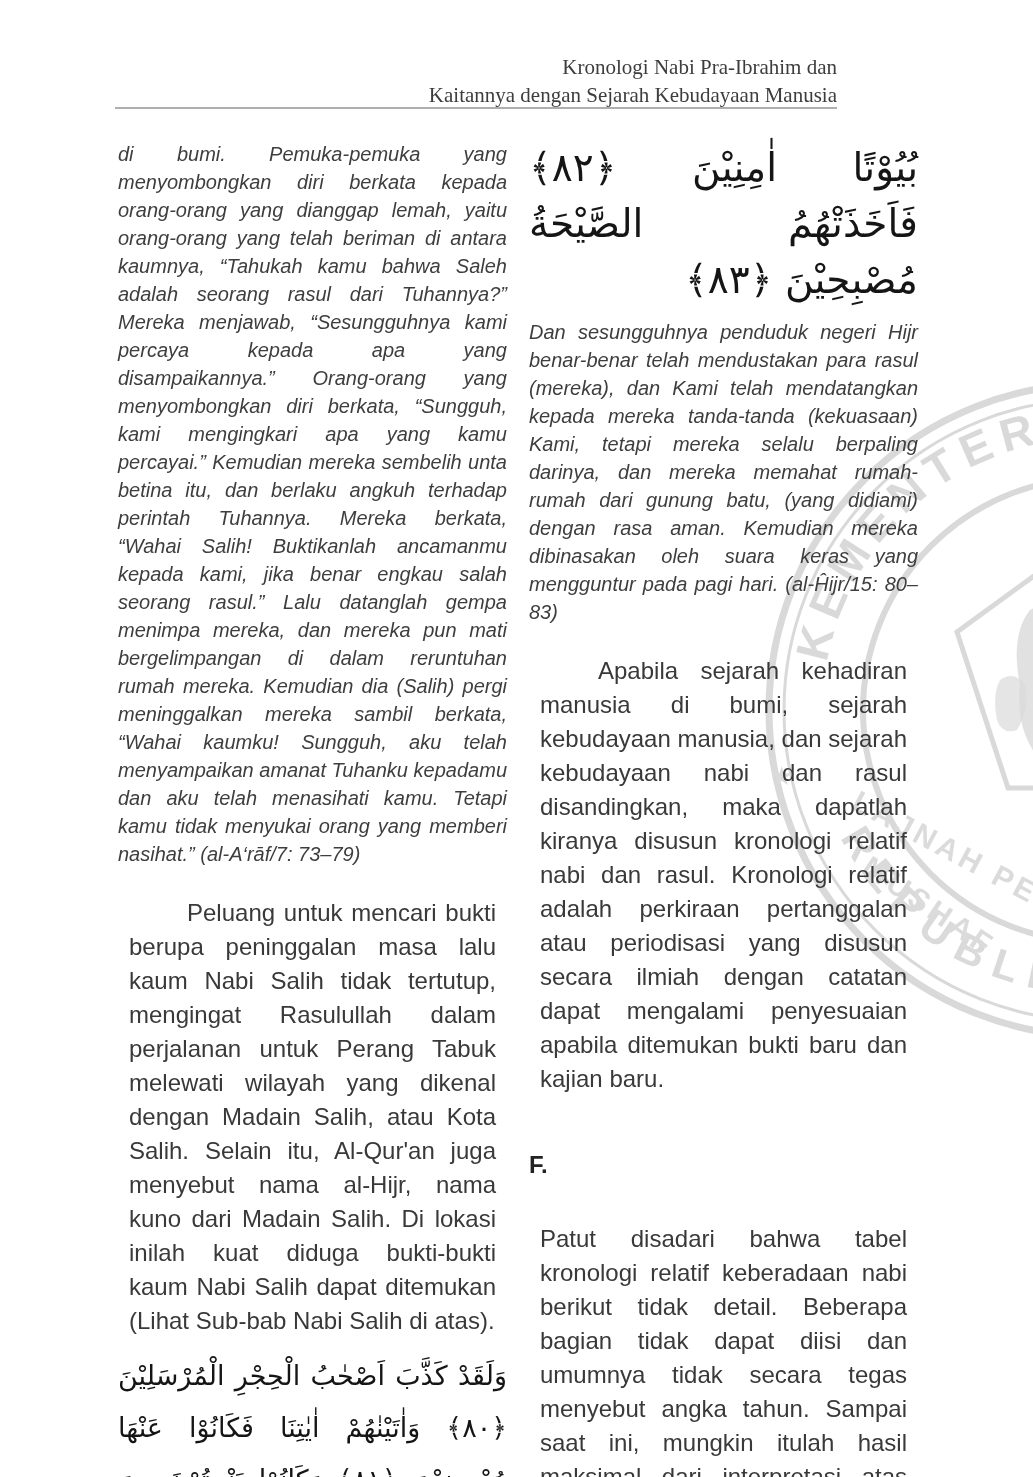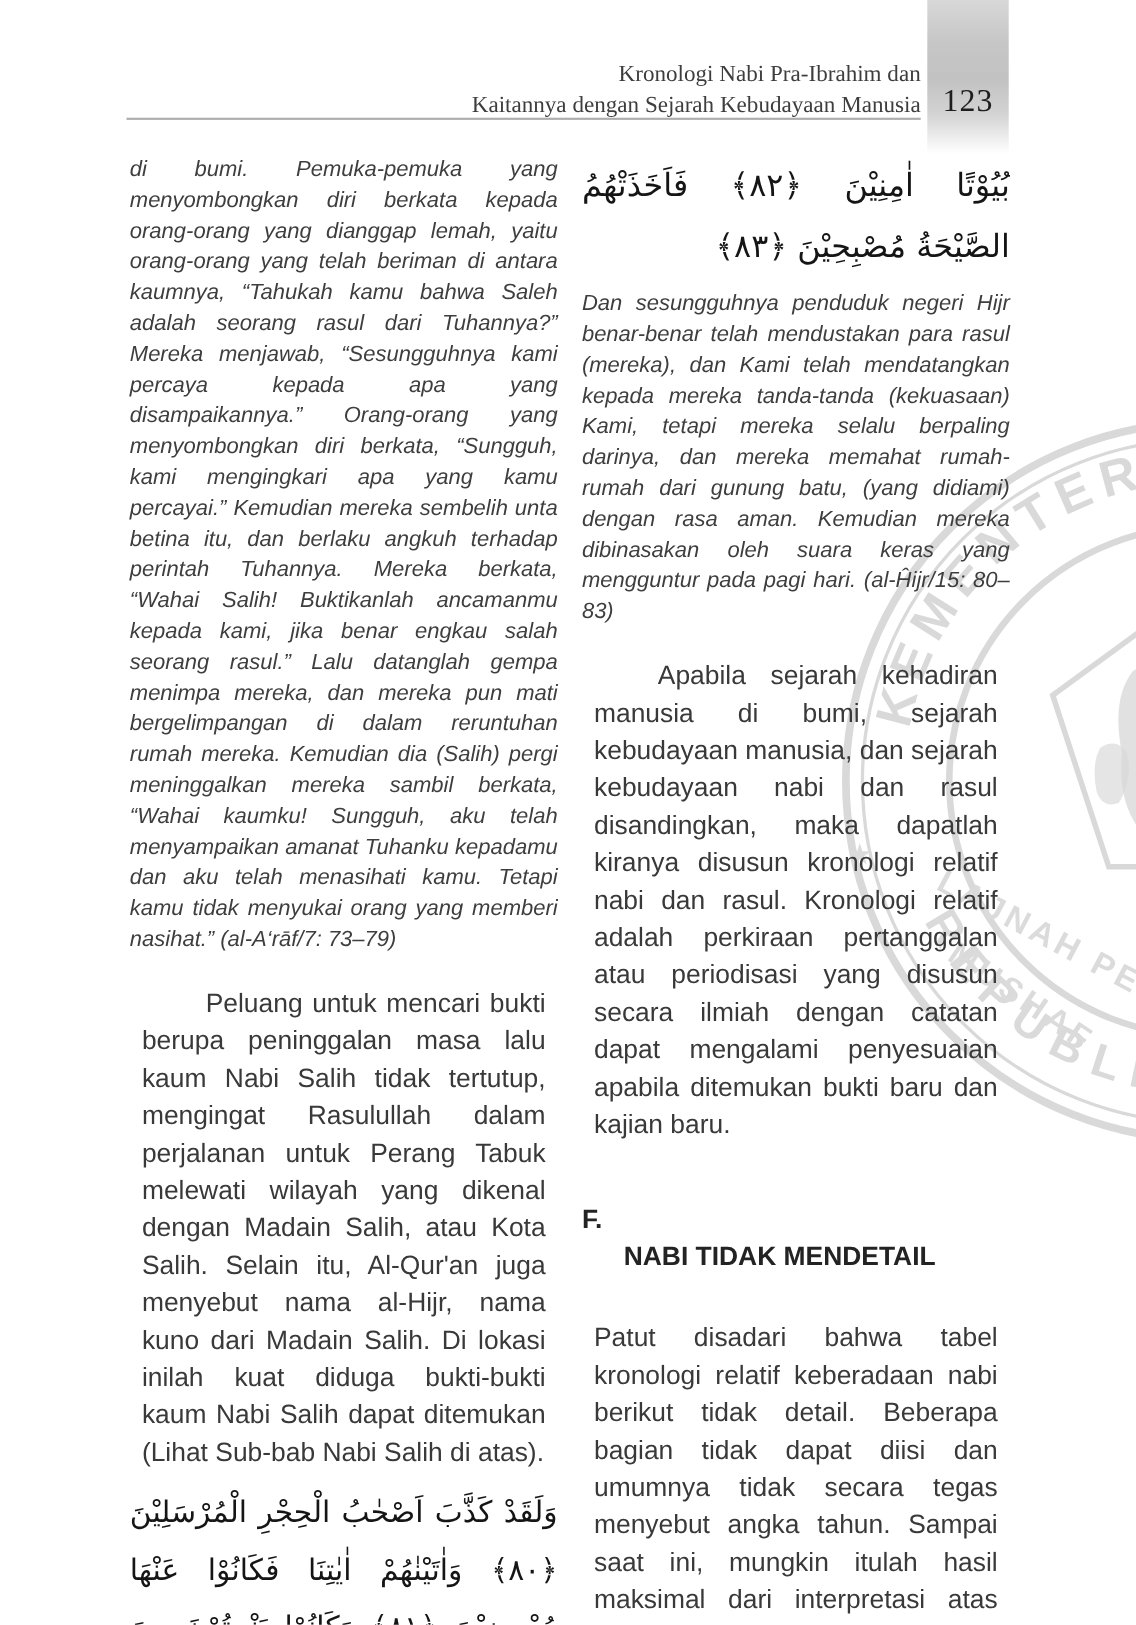--- a/index.html
+++ b/index.html
@@ -37,21 +37,21 @@
   .para{
     margin:11px;font-size:24px;line-height:34px;text-align:justify;color:#393939;
   }
   .indent{text-indent:58px;}
   .mt-para{margin-top:28px;}
   .arabic{
     margin:0;direction:rtl;font-family:"DejaVu Sans",sans-serif;color:#151515;
     text-align:justify;
   }
   .arabic-left{font-size:27px;line-height:52px;margin-top:12px;}
-  .arabic-right{font-size:29px;line-height:56px;margin-top:0;}
+  .arabic-right{font-size:39px;line-height:56px;margin-top:0;}
   .translation{margin-top:10px;}
   .heading{
     margin:52px 0 0 0;display:flex;font-size:24px;line-height:34px;font-weight:bold;color:#232323;
   }
   .heading .hnum{width:38px;flex:0 0 38px;}
   .heading .htxt{flex:1;}
   .para-last{margin-top:40px;}
 </style>
 </head>
 <body>
@@ -80,40 +80,36 @@
       <path d="M330,230 q40,-25 70,-10 q10,40 -5,85 q20,40 5,80 q-35,15 -60,-5 q-25,-30 -20,-75 q-10,-50 10,-75 Z" opacity=".8"></path>
       <path d="M300,300 q15,-10 25,5 q5,25 -8,45 q-15,5 -20,-10 q-5,-25 3,-40 Z" opacity=".7"></path>
     </g>
   </svg>
 
   <div class="header-title">
     <div>Kronologi Nabi Pra-Ibrahim dan</div>
     <div>Kaitannya dengan Sejarah Kebudayaan Manusia</div>
   </div>
   <div class="header-rule"></div>
-  <div class="page-number-box">
-    <span>123</span>
-  </div>
 
   <main class="columns">
 
     <div class="col">
       <p class="quote">di bumi. Pemuka-pemuka yang menyombongkan diri berkata kepada orang-orang yang dianggap lemah, yaitu orang-orang yang telah beriman di antara kaumnya, “Tahukah kamu bahwa Saleh adalah seorang rasul dari Tuhannya?” Mereka menjawab, “Sesungguhnya kami percaya kepada apa yang disampaikannya.” Orang-orang yang menyombongkan diri berkata, “Sungguh, kami mengingkari apa yang kamu percayai.” Kemudian mereka sembelih unta betina itu, dan berlaku angkuh terhadap perintah Tuhannya. Mereka berkata, “Wahai Salih! Buktikanlah ancamanmu kepada kami, jika benar engkau salah seorang rasul.” Lalu datanglah gempa menimpa mereka, dan mereka pun mati bergelimpangan di dalam reruntuhan rumah mereka. Kemudian dia (Salih) pergi meninggalkan mereka sambil berkata, “Wahai kaumku! Sungguh, aku telah menyampaikan amanat Tuhanku kepadamu dan aku telah menasihati kamu. Tetapi kamu tidak menyukai orang yang memberi nasihat.” (al-A‘rāf/7: 73–79)</p>
       <p class="para indent mt-para">Peluang untuk mencari bukti berupa peninggalan masa lalu kaum Nabi Salih tidak tertutup, mengingat Rasulullah dalam perjalanan untuk Perang Tabuk melewati wilayah yang dikenal dengan Madain Salih, atau Kota Salih. Selain itu, Al-Qur'an juga menyebut nama al-Hijr, nama kuno dari Madain Salih. Di lokasi inilah kuat diduga bukti-bukti kaum Nabi Salih dapat ditemukan (Lihat Sub-bab Nabi Salih di atas).</p>
       <p class="arabic arabic-left" dir="rtl" lang="ar">وَلَقَدْ كَذَّبَ اَصْحٰبُ الْحِجْرِ الْمُرْسَلِيْنَ ﴿٨٠﴾ وَاٰتَيْنٰهُمْ اٰيٰتِنَا فَكَانُوْا عَنْهَا مُعْرِضِيْنَ ﴿٨١﴾ وَكَانُوْا يَنْحِتُوْنَ مِنَ الْجِبَالِ</p>
     </div>
 
     <div class="col">
       <p class="arabic arabic-right" dir="rtl" lang="ar">بُيُوْتًا اٰمِنِيْنَ ﴿٨٢﴾ فَاَخَذَتْهُمُ الصَّيْحَةُ مُصْبِحِيْنَ ﴿٨٣﴾</p>
       <p class="quote translation">Dan sesungguhnya penduduk negeri Hijr benar-benar telah mendustakan para rasul (mereka), dan Kami telah mendatangkan kepada mereka tanda-tanda (kekuasaan) Kami, tetapi mereka selalu berpaling darinya, dan mereka memahat rumah-rumah dari gunung batu, (yang didiami) dengan rasa aman. Kemudian mereka dibinasakan oleh suara keras yang mengguntur pada pagi hari. (al-Ĥijr/15: 80–83)</p>
       <p class="para indent mt-para">Apabila sejarah kehadiran manusia di bumi, sejarah kebudayaan manusia, dan sejarah kebudayaan nabi dan rasul disandingkan, maka dapatlah kiranya disusun kronologi relatif nabi dan rasul. Kronologi relatif adalah perkiraan pertanggalan atau periodisasi yang disusun secara ilmiah dengan catatan dapat mengalami penyesuaian apabila ditemukan bukti baru dan kajian baru.</p>
       <h2 class="heading">
         <span class="hnum">F.</span>
         <span class="htxt">
           <br>
-          <span>NABI TIDAK MENDETAIL</span>
         </span>
       </h2>
       <p class="para para-last">Patut disadari bahwa tabel kronologi relatif keberadaan nabi berikut tidak detail. Beberapa bagian tidak dapat diisi dan umumnya tidak secara tegas menyebut angka tahun. Sampai saat ini, mungkin itulah hasil maksimal dari interpretasi atas teks Al-Qur'an mengenai kronologi nabi. Beberapa literatur lain secara pasti menyebut</p>
     </div>
 
   </main>
 </div>
 
 </body></html>

